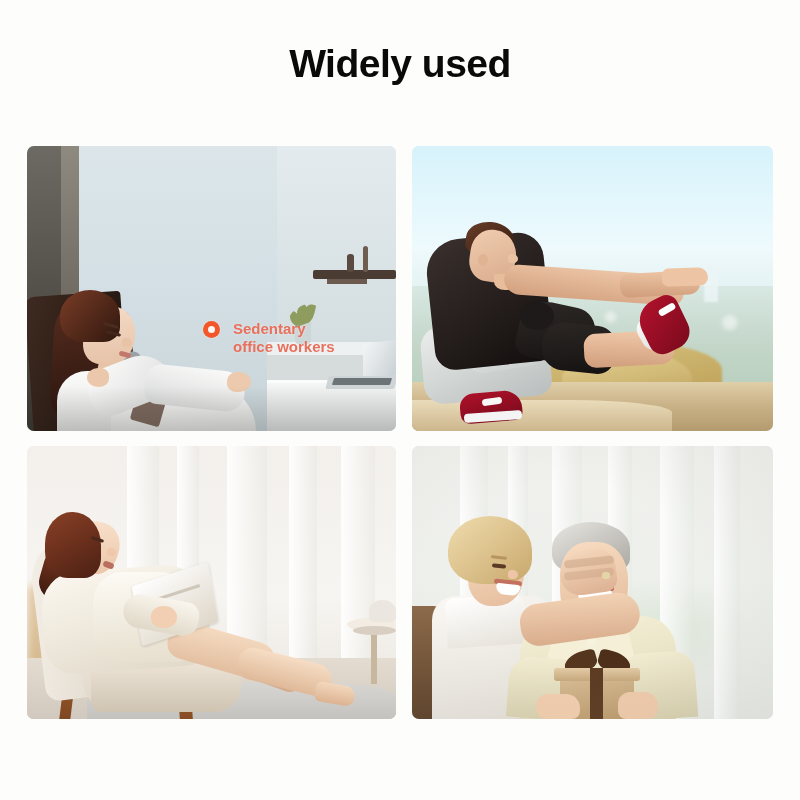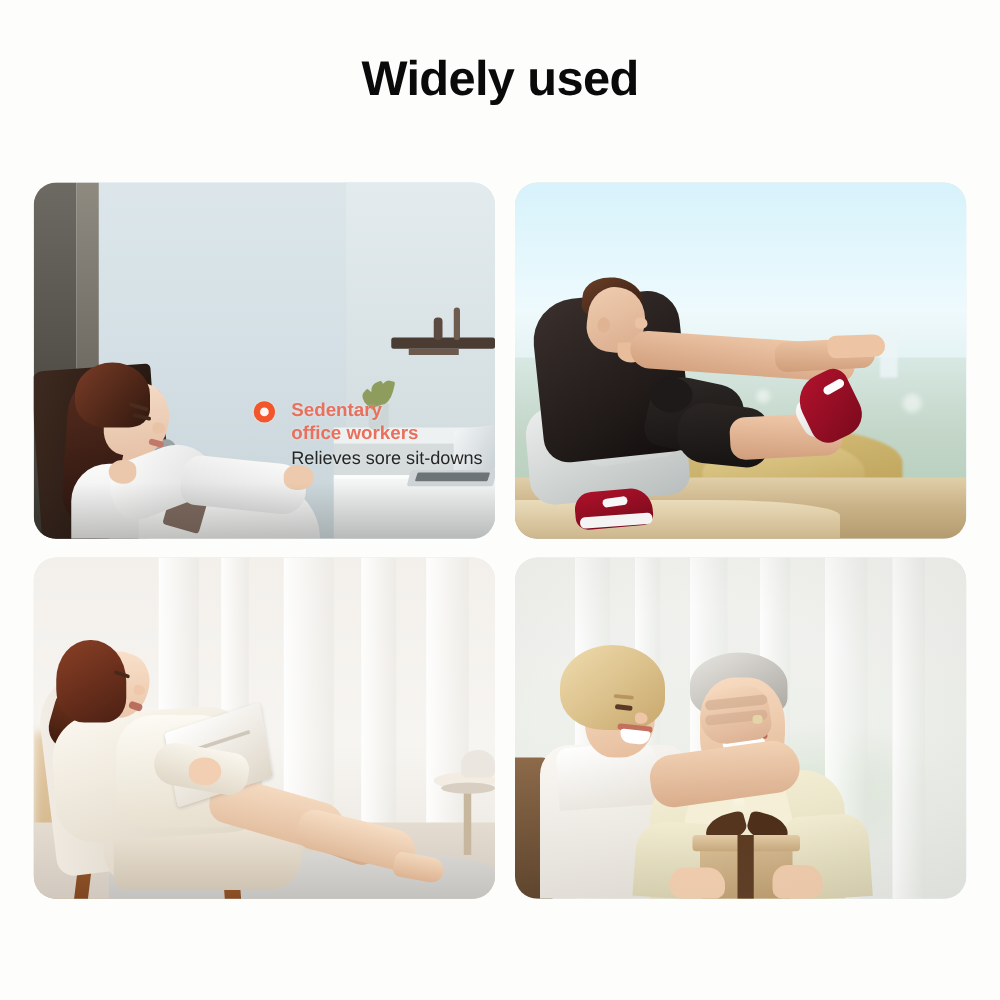--- a/index.html
+++ b/index.html
@@ -16,21 +16,21 @@
     position:absolute;left:0;top:42px;width:800px;
     text-align:center;
     font-size:39px;font-weight:bold;color:#0a0a0a;
     letter-spacing:-0.5px;
   }
 
   
   .panel{
     position:absolute;
     overflow:hidden;
-    border-radius:18px;
+    border-radius:7px;
     background:#dfe7ea;
   }
   #panel-1{left:27px;top:146px;width:369px;height:285px;}
   #panel-2{left:412px;top:146px;width:361px;height:285px;}
   #panel-3{left:27px;top:446px;width:369px;height:273px;}
   #panel-4{left:412px;top:446px;width:361px;height:273px;}
 
   .photo{position:absolute;inset:0;overflow:hidden;}
   .ly{position:absolute;}
 
@@ -273,21 +273,20 @@
     <div class="ly p1-handA"></div>
     <div class="ly p1-handB"></div>
     <div class="ly p1-shadow"></div>
   </div>
   <div class="caption" id="cap-1">
     <div class="cap-head">
       <span class="bullet"></span>
       <span>Sedentary</span><br>
       <span>office workers</span>
     </div>
-    <div class="cap-sub">Relieves sore sit-downs</div>
   </div>
 </div>
 
 <div class="panel" id="panel-2">
   <div class="photo">
     <div class="ly p2-sky"></div>
     <div class="ly p2-haze"></div>
     <div class="ly p2-city"></div>
     <div class="ly p2-citydots"></div>
     <div class="ly p2-bldg"></div>

